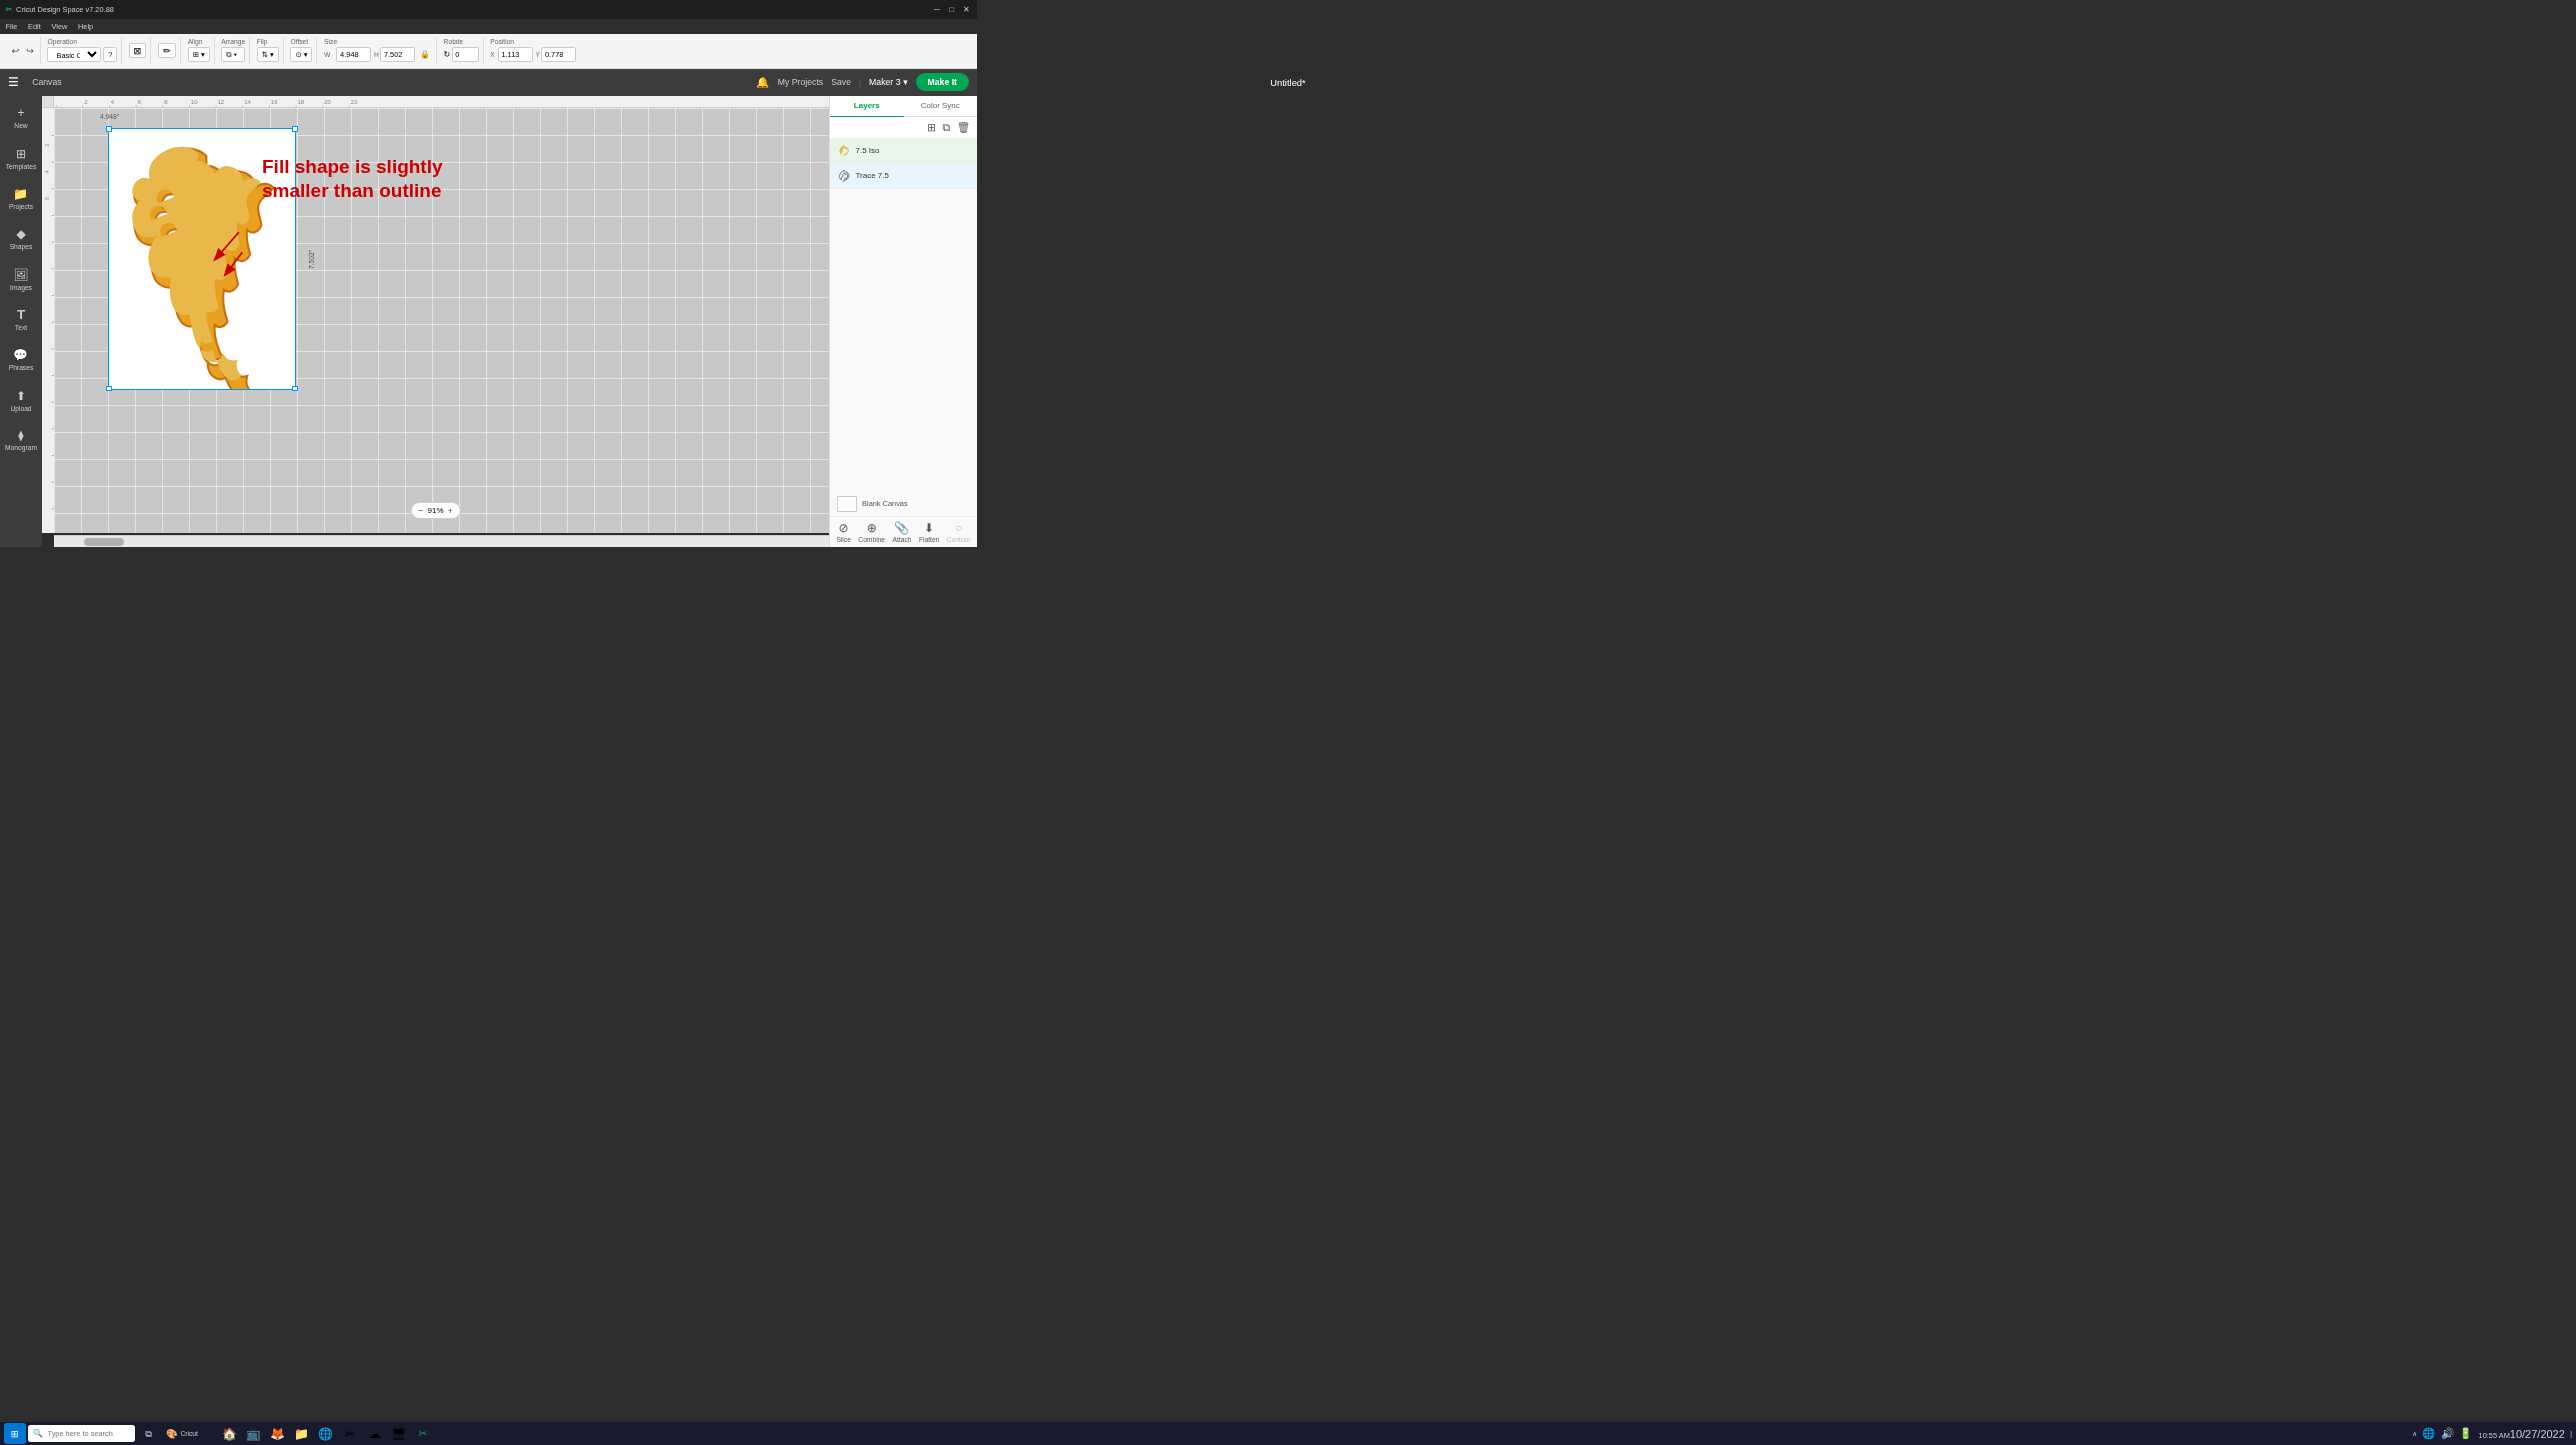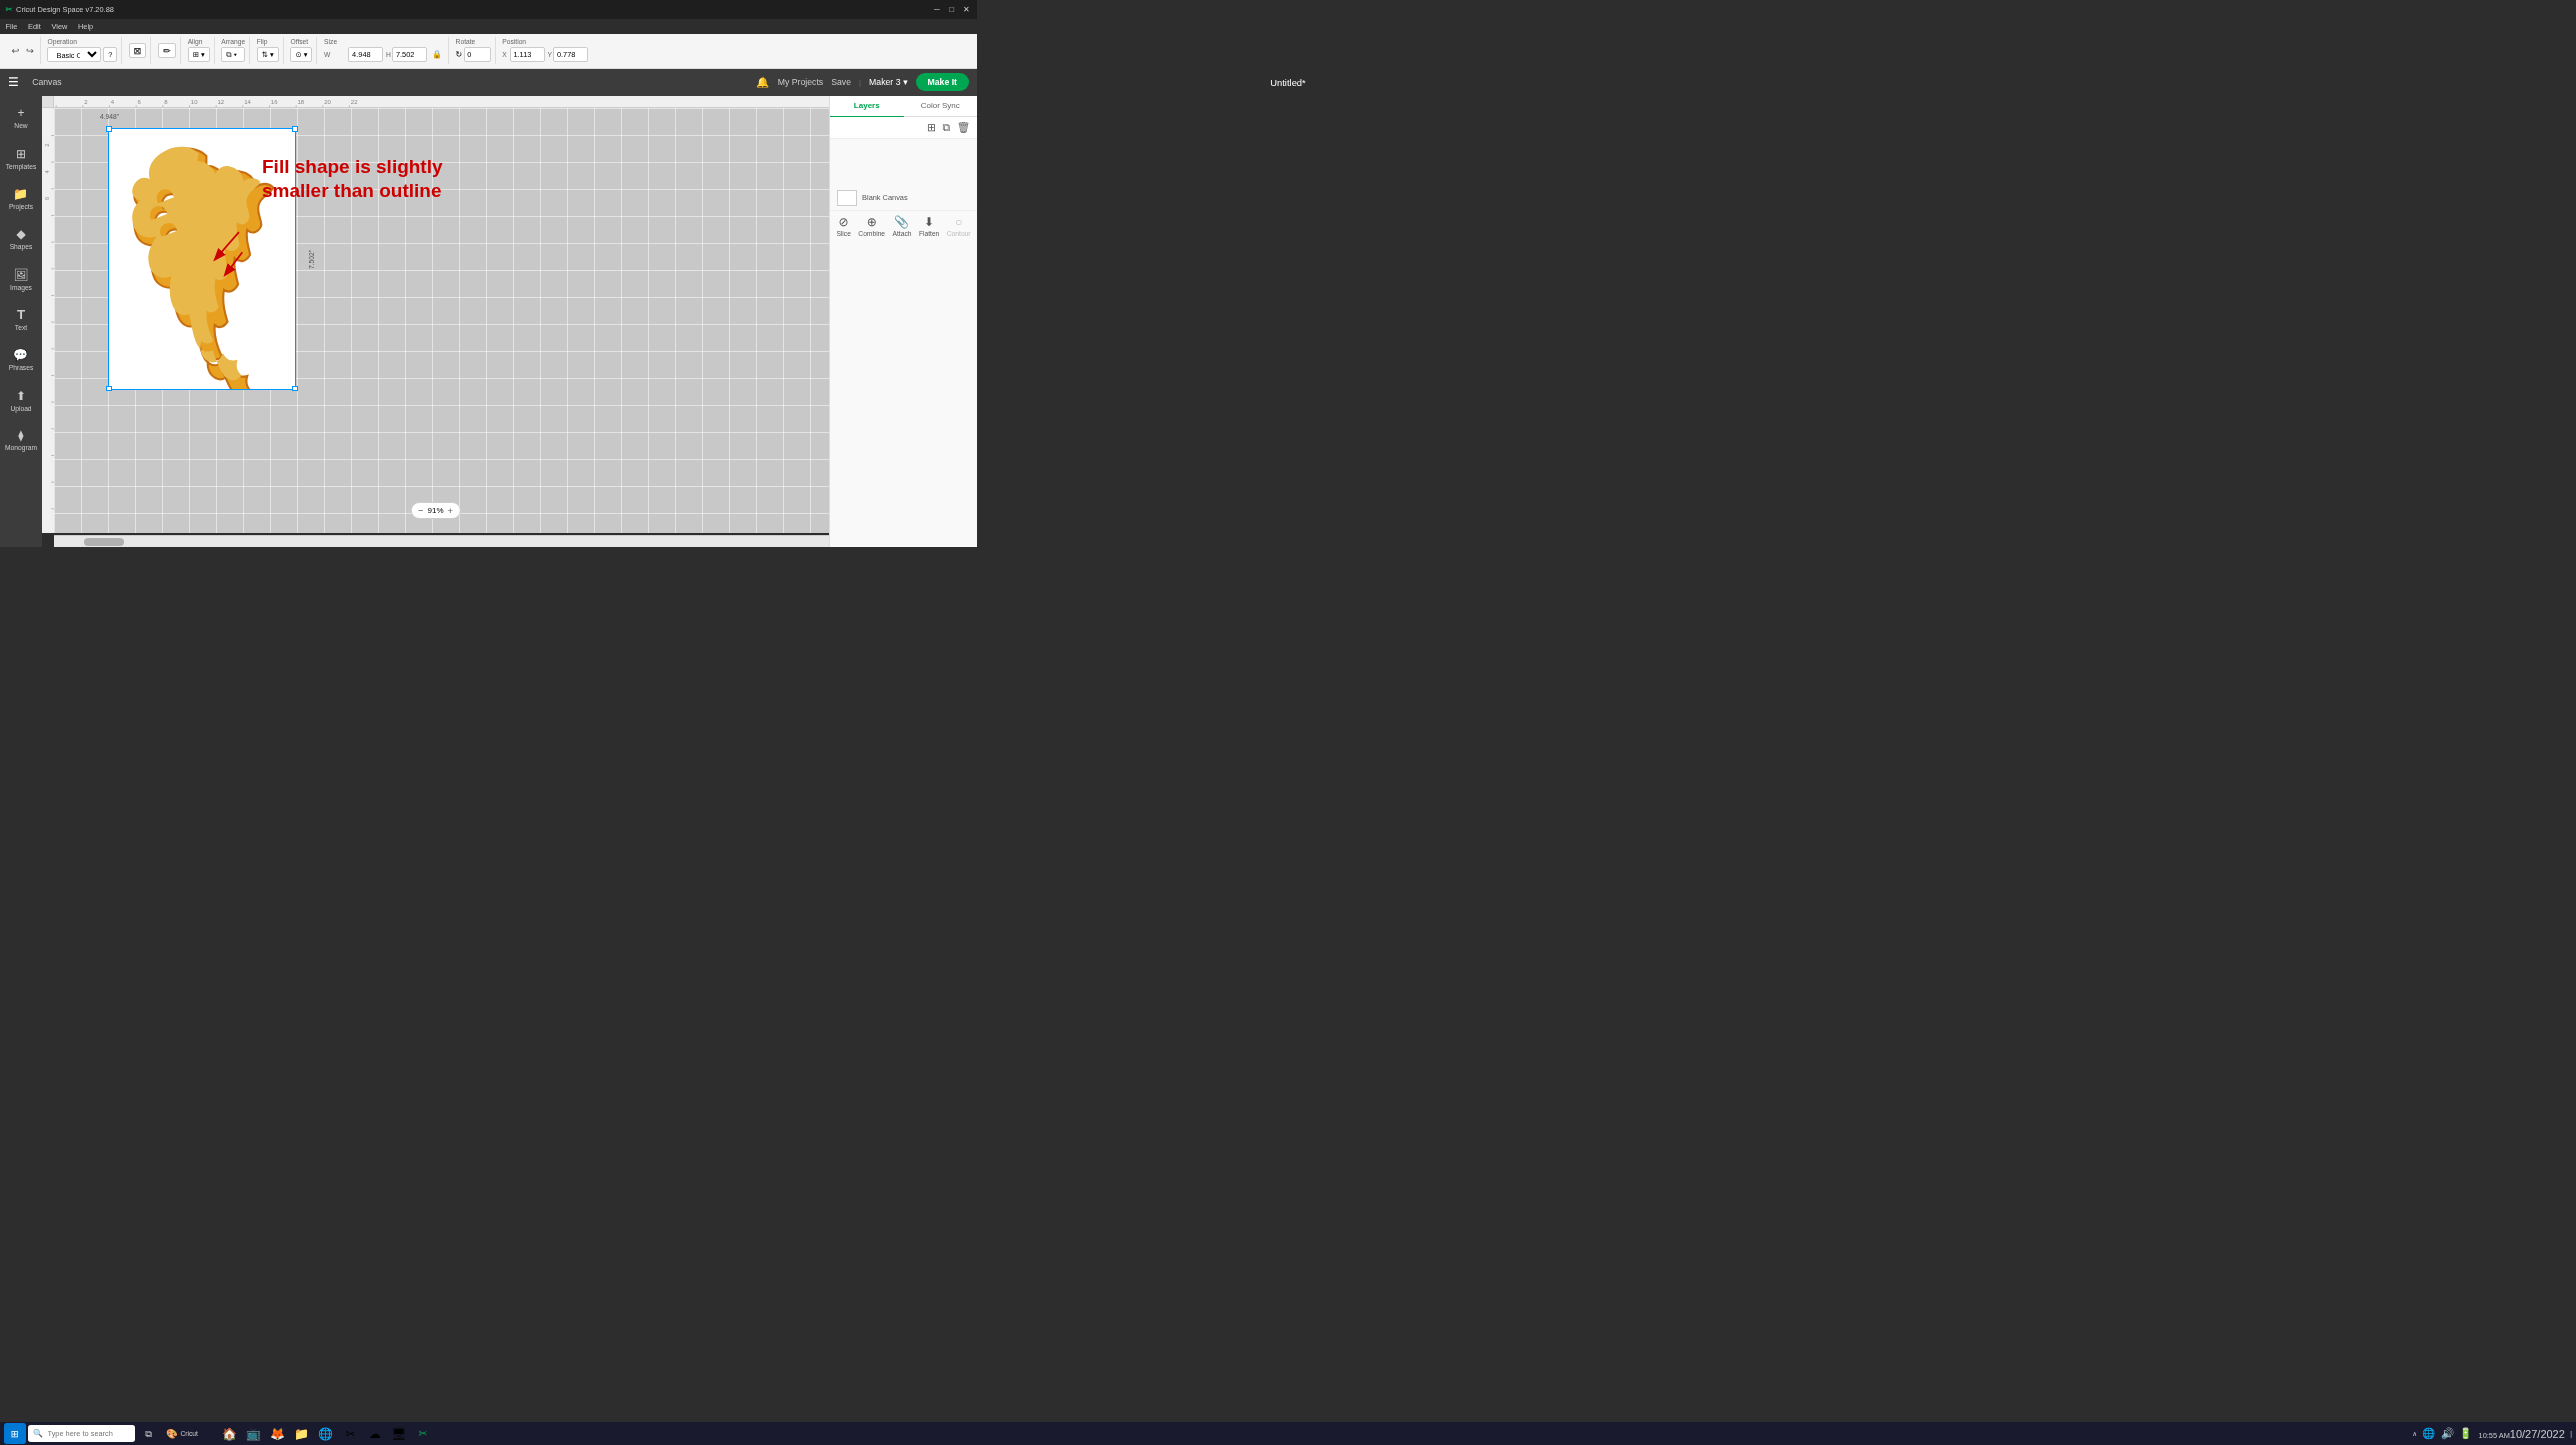--- a/index.html
+++ b/index.html
@@ -411,21 +411,21 @@
     <div class="toolbar-group">
       <div class="toolbar-row">
         <span class="toolbar-label">Offset</span>
         <button class="toolbar-btn">⊙ ▾</button>
       </div>
     </div>
     <div class="toolbar-group">
       <div class="toolbar-row">
         <span class="toolbar-label">Size</span>
         <div style="display:flex; align-items:center; gap:2.7px;">
-          <div style="display:flex; align-items:center; gap:18px;">
+          <div style="display:flex; align-items:center; gap:6px;">
             <span style="font-size:6.7px; color:#666;">W</span>
             <input class="toolbar-input" style="width: 35px;" value="4.948">
           </div>
           <div style="display:flex; align-items:center; gap:1.3px;">
             <span style="font-size:6.7px; color:#666;">H</span>
             <input class="toolbar-input" style="width: 35px;" value="7.502">
           </div>
           <button class="toolbar-icon-btn" style="font-size:8px;">🔒</button>
         </div>
       </div>
@@ -672,20 +672,40 @@
 
     <div id="right-panel">
       <div id="layers-tabs">
         <div class="layer-tab active">Layers</div>
         <div class="layer-tab">Color Sync</div>
       </div>
       <div id="layer-tools">
         <button class="layer-tool-btn">⊞</button>
         <button class="layer-tool-btn">⧉</button>
         <button class="layer-tool-btn">🗑</button>
+      </div>
+      <div id="layers-list">
+
+        <div class="layer-item selected">
+          <div class="layer-thumb">
+            <svg width="13.4" height="13.4" viewBox="0 0 20 20">
+              <path d="M10,2 C8,3 5,6 4,9 C3,12 4,15 7,16 C6,14 7,12 9,11 C8,9 9,7 10,6 C11,5 12,6 12,8 C14,7 16,8 16,10 C16,12 14,14 12,14 C11,16 10,18 10,18 C12,17 14,16 16,14 C18,12 18,9 17,7 C16,5 14,4 12,4 C12,3 11,2 10,2 Z" fill="#e8b84b"></path>
+            </svg>
+          </div>
+          <span class="layer-name">7.5 Iso</span>
+        </div>
+
+        <div class="layer-item" style="background:#e8f5ff;">
+          <div class="layer-thumb">
+            <svg width="13.4" height="13.4" viewBox="0 0 20 20">
+              <path d="M10,2 C8,3 5,6 4,9 C3,12 4,15 7,16 C6,14 7,12 9,11 C8,9 9,7 10,6 C11,5 12,6 12,8 C14,7 16,8 16,10 C16,12 14,14 12,14 C11,16 10,18 10,18 C12,17 14,16 16,14 C18,12 18,9 17,7 C16,5 14,4 12,4 C12,3 11,2 10,2 Z" fill="none" stroke="#888" stroke-width="1.5"></path>
+            </svg>
+          </div>
+          <span class="layer-name">Trace 7.5</span>
+        </div>
       </div>
 
       <div class="blank-canvas-row">
         <div class="blank-canvas-preview"></div>
         <span class="blank-canvas-label">Blank Canvas</span>
       </div>
 
       <div id="bottom-actions">
         <button class="action-btn">
           <span class="ab-icon">⊘</span>

